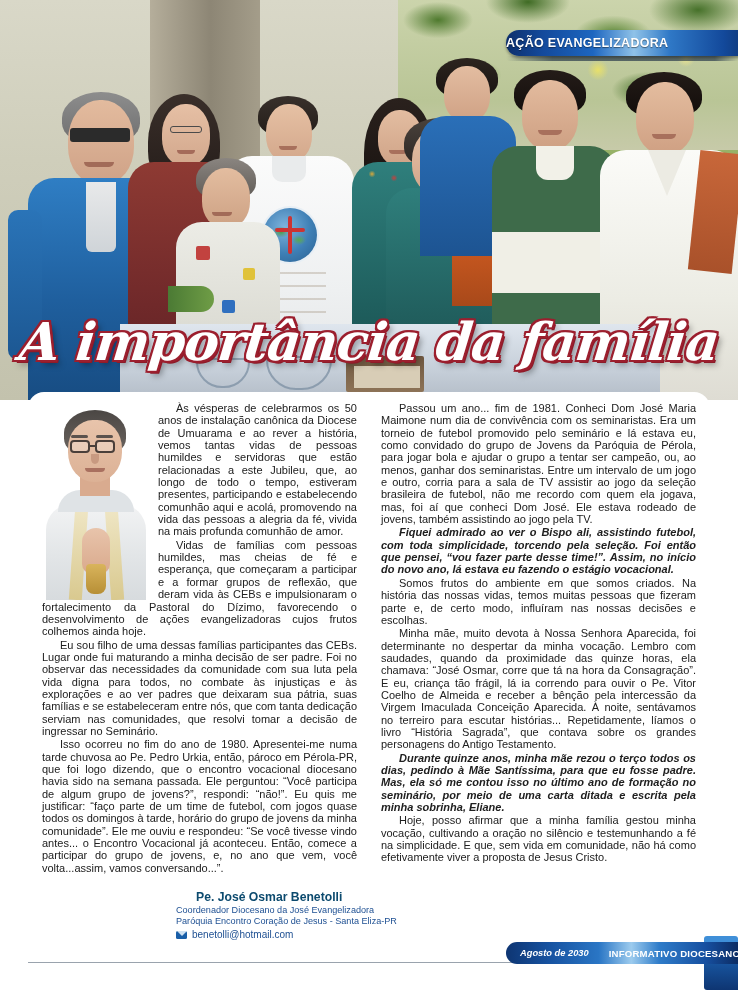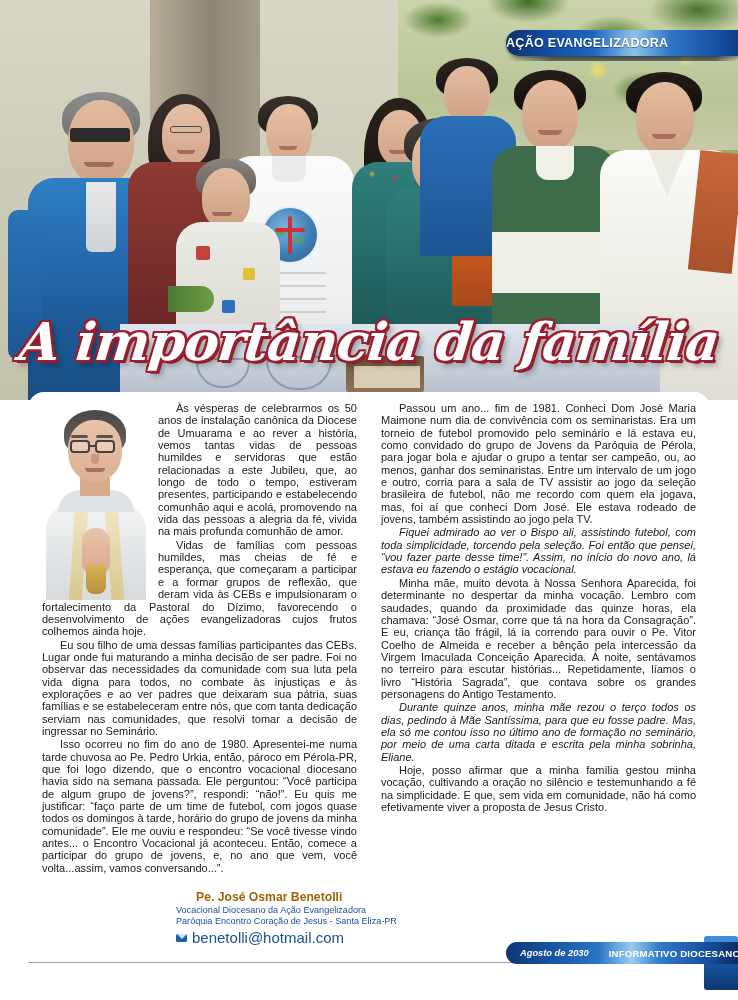--- a/index.html
+++ b/index.html
@@ -172,21 +172,21 @@
     font-family: "Liberation Sans", sans-serif;
     font-size: 11px;
     line-height: 12.35px;
     color: #202020;
     text-align: justify;
     text-indent: 18px;
     margin: 0 0 1px 0;
     hyphens: manual;
   }
   p.body-text.emph {
-    font-weight: normal;
+    font-weight: bold;
     font-style: italic;
   }
 
   
   #priest-portrait {
     float: left;
     width: 108px;
     height: 196px;
     margin: 2px 8px 0 0;
     position: relative;
@@ -256,21 +256,21 @@
     border-radius: 4px 4px 8px 8px;
   }
 
   
   #signature {
     position: absolute;
     left: 176px; top: 890px;
     width: 300px;
   }
   #sig-name {
-    font-size: 12.2px; font-weight: bold; color: #a16207;
+    font-size: 12.2px; font-weight: bold; color: #0c4a6e;
     line-height: 15px;
     padding-left: 20px;
   }
   .sig-line {
     font-size: 9.1px; color: #1d4f92; line-height: 11.4px;
   }
   #sig-email-row {
     display: flex; align-items: center; gap: 5px; margin-top: 1.5px;
   }
   .env-icon {
@@ -278,21 +278,21 @@
     background: #1a5fa8; border-radius: 1.5px; position: relative;
     flex: 0 0 auto;
   }
   .env-icon:after {
     content:""; position:absolute; left:0.5px; top:0.5px;
     width:0; height:0;
     border-left: 5px solid transparent;
     border-right: 5px solid transparent;
     border-top: 5px solid #cfe2f2;
   }
-  #sig-email { font-size: 15px; color:#1d4f92; }
+  #sig-email { font-size: 10px; color:#1d4f92; }
 
   
   #footer-rule {
     position: absolute; left: 28px; top: 962px;
     width: 682px; height: 1px; background: #9aa3ad;
   }
   #footer-bar {
     position: absolute;
     left: 506px; top: 942px;
     width: 232px; height: 22px;
@@ -469,31 +469,32 @@
         </div>
       <p class="body-text">Às vésperas de celebrarmos os 50 anos de instalação canônica da Diocese de Umuarama e ao rever a história, vemos tantas vidas de pessoas humildes e servidoras que estão relacionadas a este Jubileu, que, ao longo de todo o tempo, estiveram presentes, participando e estabelecendo comunhão aqui e acolá, promovendo na vida das pessoas a alegria da fé, vivida na mais profunda comunhão de amor.</p>
           <p class="body-text">Vidas de famílias com pessoas humildes, mas cheias de fé e esperança, que começaram a participar e a formar grupos de reflexão, que deram vida às CEBs e impulsionaram o fortalecimento da Pastoral do Dízimo, favorecendo o desenvolvimento de ações evangelizadoras cujos frutos colhemos ainda hoje.</p>
           <p class="body-text">Eu sou filho de uma dessas famílias participantes das CEBs. Lugar onde fui maturando a minha decisão de ser padre. Foi no observar das necessidades da comunidade com sua luta pela vida digna para todos, no combate às injustiças e às explorações e ao ver padres que deixaram sua pátria, suas famílias e se estabeleceram entre nós, que com tanta dedicação serviam nas comunidades, que resolvi tomar a decisão de ingressar no Seminário.</p>
           <p class="body-text">Isso ocorreu no fim do ano de 1980. Apresentei-me numa tarde chuvosa ao Pe. Pedro Urkia, então, pároco em Pérola-PR, que foi logo dizendo, que o encontro vocacional diocesano havia sido na semana passada. Ele perguntou: “Você participa de algum grupo de jovens?”, respondi: “não!”. Eu quis me justificar: “faço parte de um time de futebol, com jogos quase todos os domingos à tarde, horário do grupo de jovens da minha comunidade”. Ele me ouviu e respondeu: “Se você tivesse vindo antes... o Encontro Vocacional já aconteceu. Então, comece a participar do grupo de jovens, e, no ano que vem, você volta...assim, vamos conversando...”.</p>
         </div>
 
       <div class="col" id="col-right">
           <p class="body-text">Passou um ano... fim de 1981. Conheci Dom José Maria Maimone num dia de convivência com os seminaristas. Era um torneio de futebol promovido pelo seminário e lá estava eu, como convidado do grupo de Jovens da Paróquia de Pérola, para jogar bola e ajudar o grupo a tentar ser campeão, ou, ao menos, ganhar dos seminaristas. Entre um intervalo de um jogo e outro, corria para a sala de TV assistir ao jogo da seleção brasileira de futebol, não me recordo com quem ela jogava, mas, foi aí que conheci Dom José. Ele estava rodeado de jovens, também assistindo ao jogo pela TV.</p>
           <p class="body-text emph">Fiquei admirado ao ver o Bispo ali, assistindo futebol, com toda simplicidade, torcendo pela seleção. Foi então que pensei, “vou fazer parte desse time!”. Assim, no início do novo ano, lá estava eu fazendo o estágio vocacional.</p>
+          <p class="body-text">Somos frutos do ambiente em que somos criados. Na história das nossas vidas, temos muitas pessoas que fizeram parte e, de certo modo, influíram nas nossas decisões e escolhas.</p>
           <p class="body-text">Minha mãe, muito devota à Nossa Senhora Aparecida, foi determinante no despertar da minha vocação. Lembro com saudades, quando da proximidade das quinze horas, ela chamava: “José Osmar, corre que tá na hora da Consagração”. E eu, criança tão frágil, lá ia correndo para ouvir o Pe. Vitor Coelho de Almeida e receber a bênção pela intercessão da Virgem Imaculada Conceição Aparecida. À noite, sentávamos no terreiro para escutar histórias... Repetidamente, líamos o livro “História Sagrada”, que contava sobre os grandes personagens do Antigo Testamento.</p>
           <p class="body-text emph">Durante quinze anos, minha mãe rezou o terço todos os dias, pedindo à Mãe Santíssima, para que eu fosse padre. Mas, ela só me contou isso no último ano de formação no seminário, por meio de uma carta ditada e escrita pela minha sobrinha, Eliane.</p>
           <p class="body-text">Hoje, posso afirmar que a minha família gestou minha vocação, cultivando a oração no silêncio e testemunhando a fé na simplicidade. E que, sem vida em comunidade, não há como efetivamente viver a proposta de Jesus Cristo.</p>
         </div>
 
     </div>
   </div>
 
   <div id="signature">
     <div id="sig-name">Pe. José Osmar Benetolli</div>
-    <div class="sig-line">Vocacional Diocesano da Ação Evangelizadora</div>
+    <div class="sig-line">Coordenador Diocesano da José Evangelizadora</div>
     <div class="sig-line">Paróquia Encontro Coração de Jesus - Santa Eliza-PR</div>
     <div id="sig-email-row">
       <span class="env-icon"></span>
       <span id="sig-email">benetolli@hotmail.com</span>
     </div>
   </div>
 
   <div id="footer-rule"></div>
   <div id="footer-tab-cap"></div>
   <div id="footer-tab"></div>

